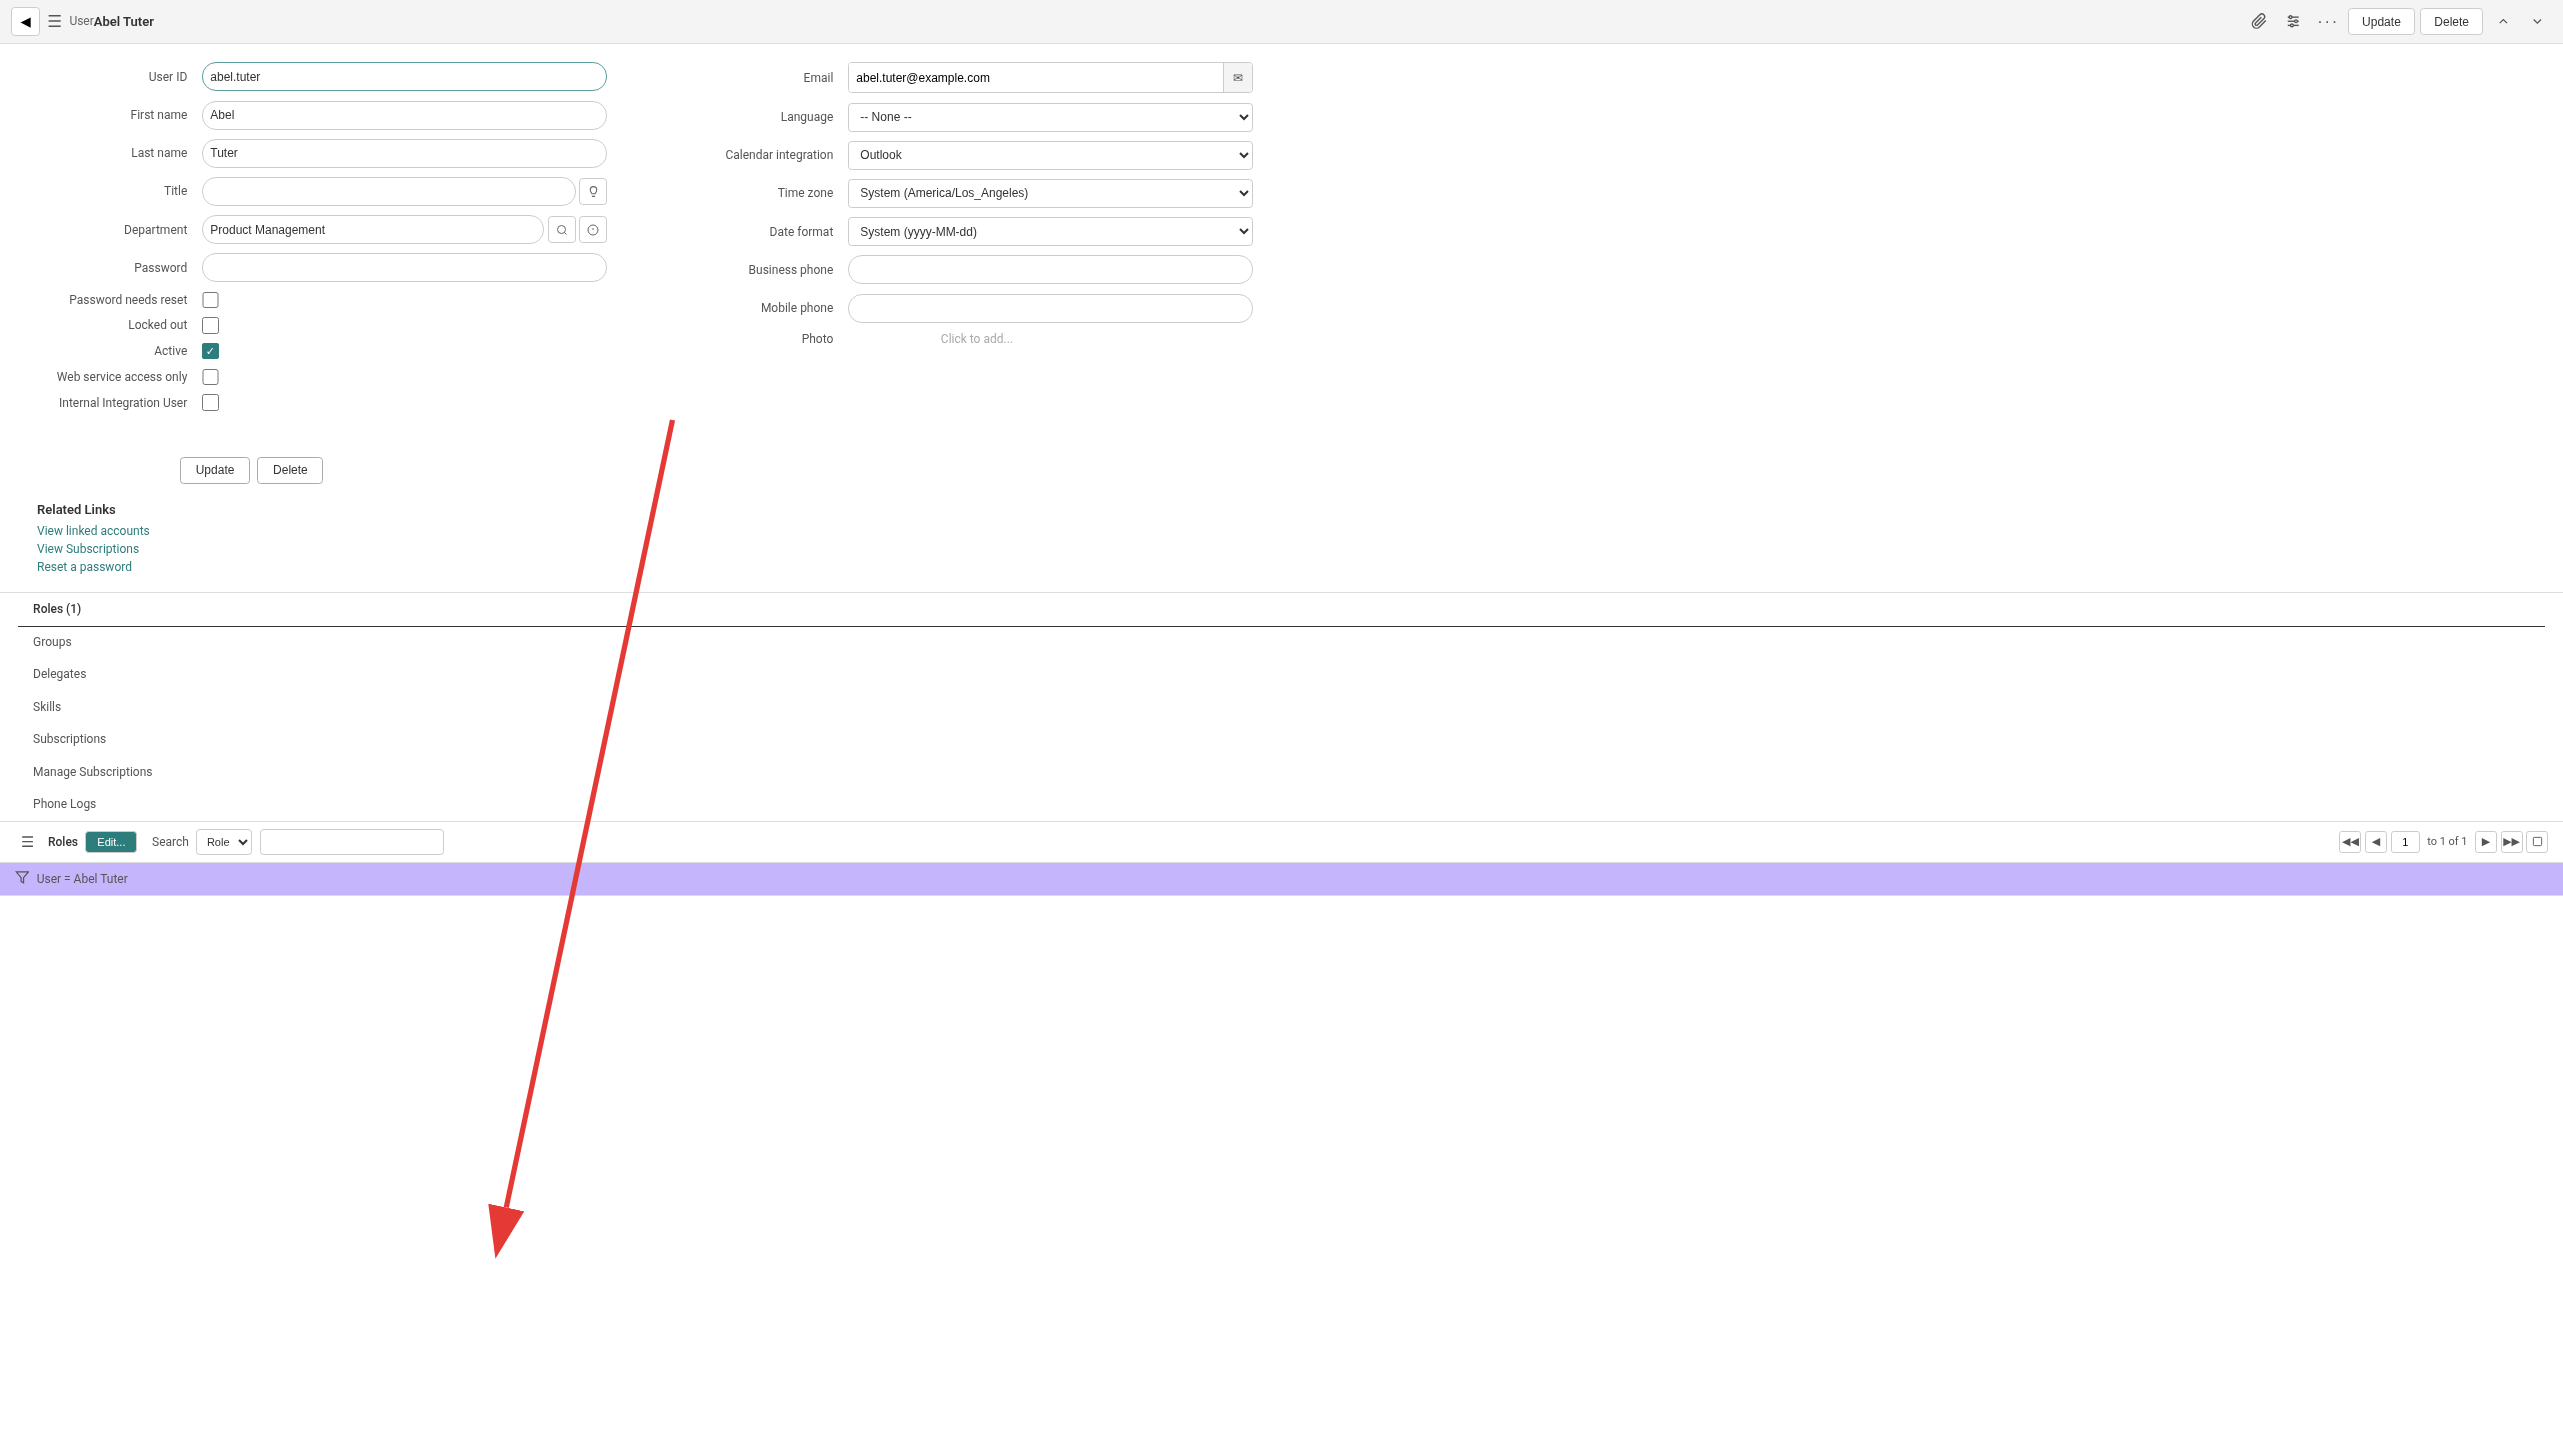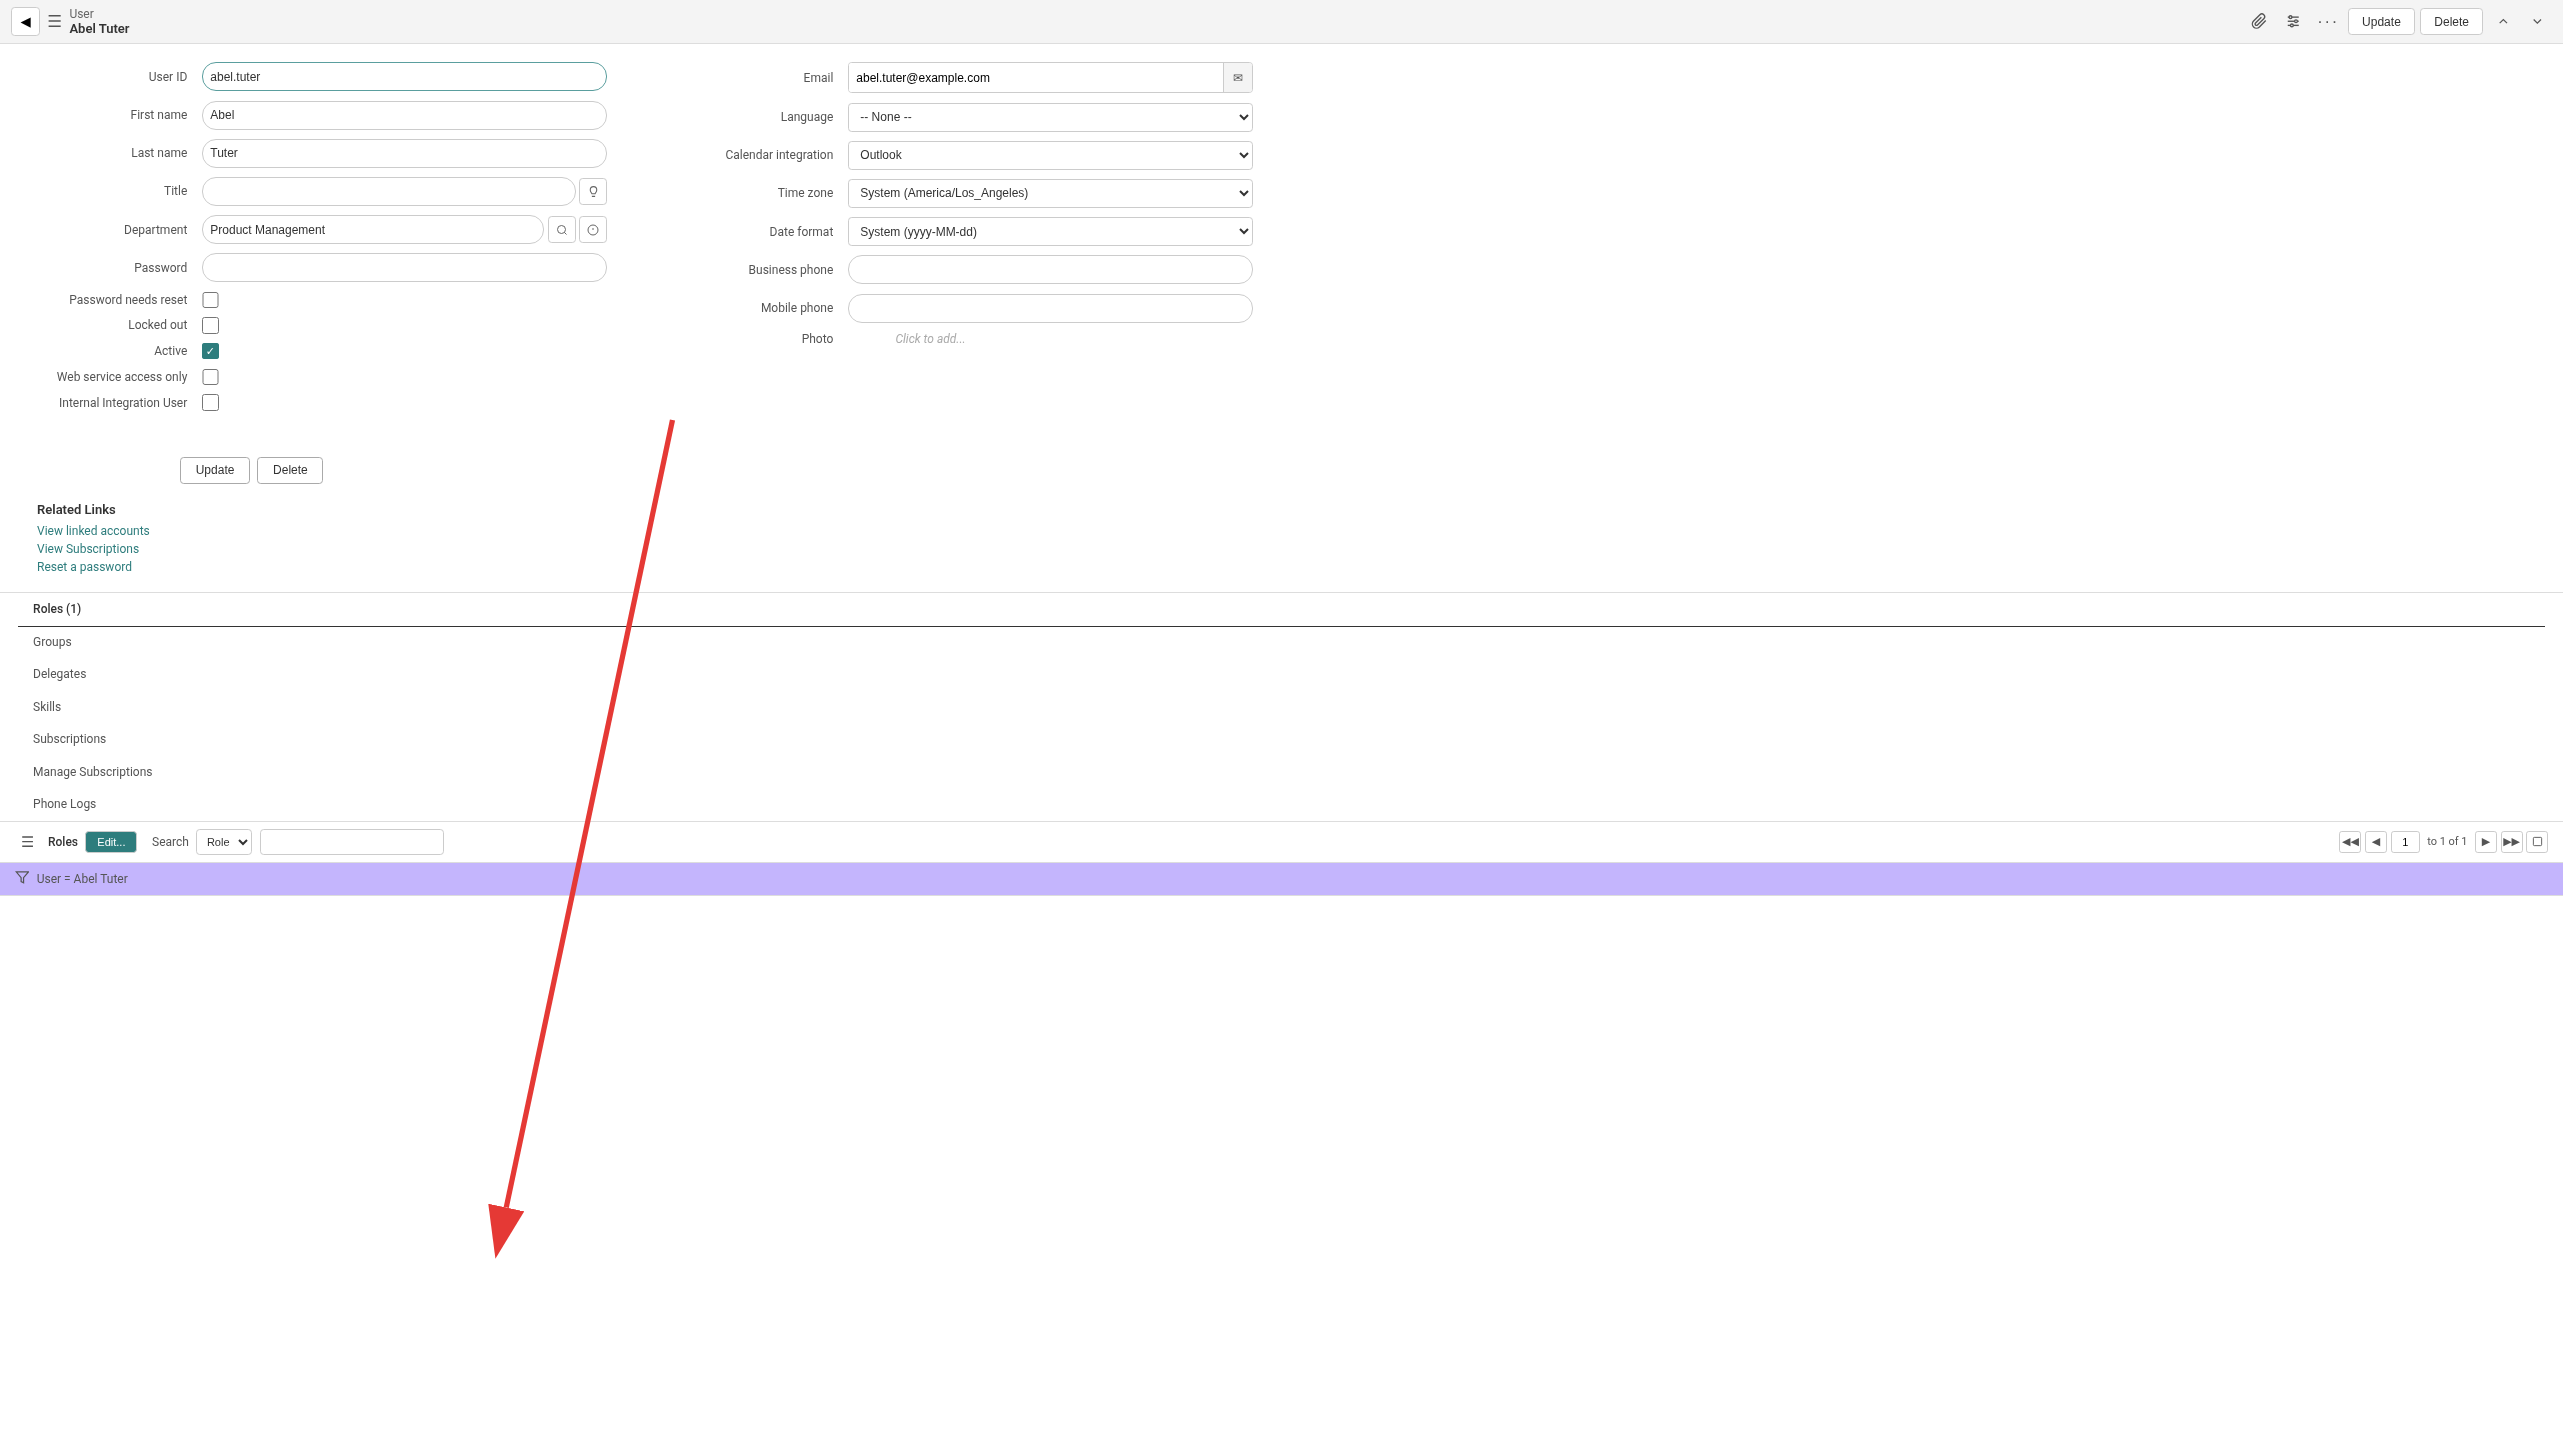--- a/index.html
+++ b/index.html
@@ -15,21 +15,21 @@
       height: 44px;
       gap: 7.3px;
     }
     .header-left { display: flex; align-items: center; gap: 7.3px; flex: 1; }
     .header-right { display: flex; align-items: center; gap: 5.5px; }
     .back-btn {
       width: 29px; height: 29px; border: 0.9px solid #ccc; background: #fff;
       border-radius: 3.7px; cursor: pointer; display: flex; align-items: center; justify-content: center;
     }
     .hamburger-icon { font-size: 16.5px; color: #555; cursor: pointer; }
-    .header-title { display: flex; flex-direction: column; }
+    .header-title { display: flex; }
     .header-title-main { font-size: 12px; color: #666; }
     .header-title-sub { font-size: 13px; font-weight: 600; color: #333; }
     .header-icon-btn {
       width: 29px; height: 29px; background: none; border: none; cursor: pointer;
       display: flex; align-items: center; justify-content: center; color: #555; font-size: 14.7px;
     }
     .btn-primary {
       padding: 5.5px 13px; background: #fff; border: 0.9px solid #ccc; border-radius: 3.7px;
       cursor: pointer; font-size: 12px; color: #333;
     }
@@ -438,21 +438,21 @@
         <input type="text" class="form-control" value="" style="">
       </div>
 
       <div class="form-row">
         <label class="form-label">Mobile phone</label>
         <input type="text" class="form-control" value="" style="">
       </div>
 
       <div class="form-row">
         <label class="form-label">Photo</label>
-        <span class="form-label" style="text-align:center; padding-right:0; color:#aaa;font-style:italic;">Click to add...</span>
+        <span class="form-label" style="text-align:right; padding-right:0; color:#aaa;">Click to add...</span>
       </div>
 
     </div>
   </div>
 
   <div class="action-buttons">
     <button class="btn-action">Update</button>
     <button class="btn-action">Delete</button>
   </div>
 

